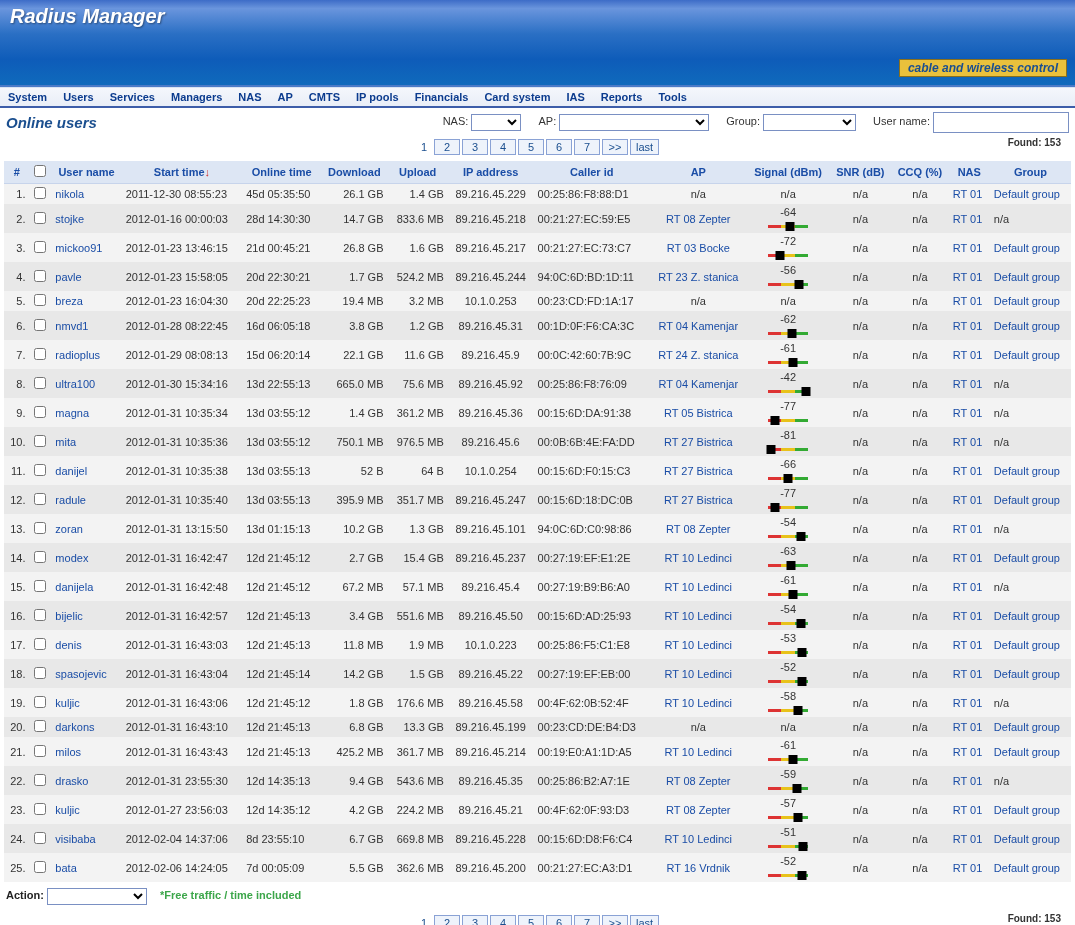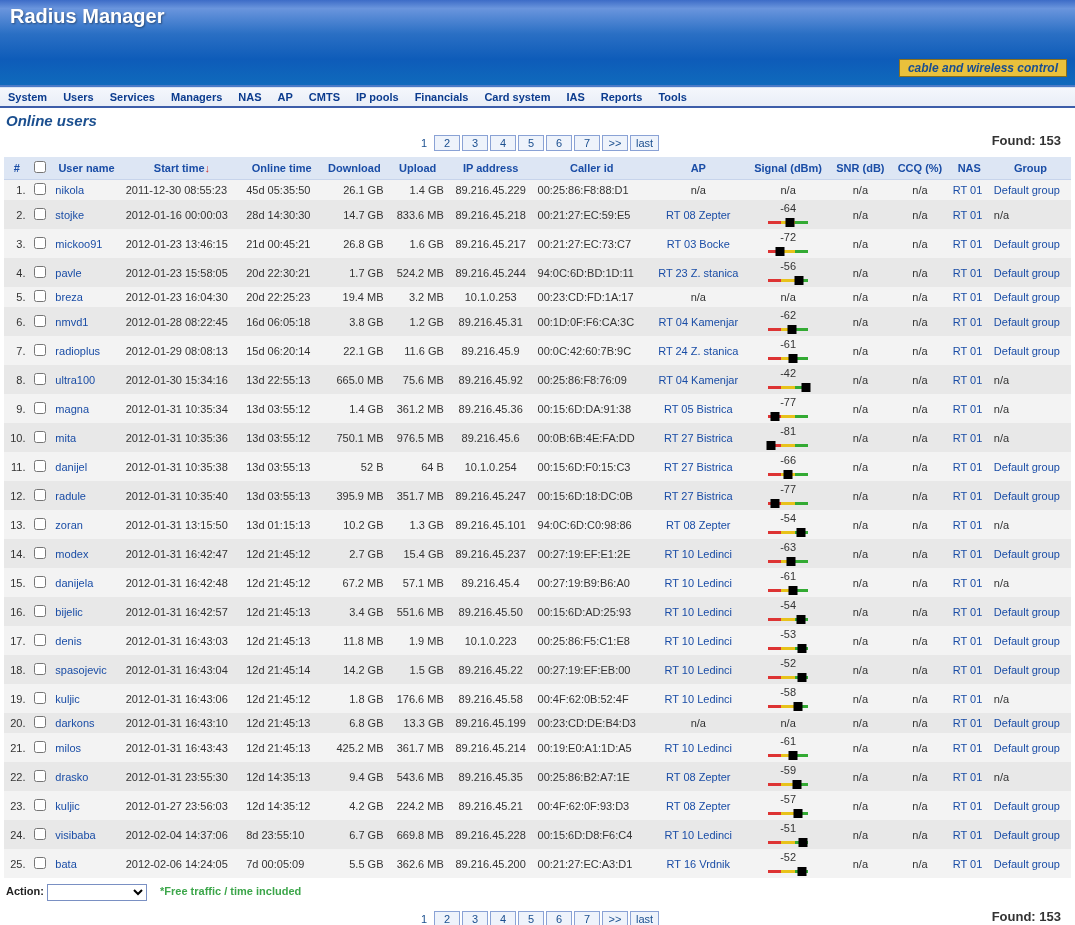--- a/index.html
+++ b/index.html
@@ -10,20 +10,21 @@
     color: #333;
     width: 1075px;
   }
   .banner {
     height: 85px;
     background: linear-gradient(to bottom, #3d6cc7 0%, #6a95dd 10%, #2a6fc4 40%, #0e5cb9 70%, #0f6abc 100%);
     position: relative;
     border-bottom: 2px solid #4a7ac7;
   }
   .banner-title {
+    font-style: italic;
     font-weight: bold;
     font-size: 20px;
     color: #fff;
     text-shadow: 1px 1px 2px rgba(0,0,0,.4);
     position: absolute;
     top: 5px; left: 10px;
     font-family: "Arial", sans-serif;
   }
   .banner-tag {
     position: absolute;
@@ -77,21 +78,21 @@
   select, input[type=text] {
     font-size: 11px;
     border: 1px solid #7a90c3;
     background: #fff;
     height: 17px;
     vertical-align: middle;
   }
   .found {
     text-align: right;
     font-weight: bold;
-    font-size: 13px;
+    font-size: 10px;
     padding: 2px 8px 0 0;
   }
   .pager {
     text-align: center;
     padding: 4px 0 6px 0;
     font-size: 11px;
   }
   .pager a, .pager span.cur {
     display: inline-block;
     min-width: 14px;
@@ -167,20 +168,30 @@
 
 <div class="banner">
   <div class="banner-title">Radius Manager</div>
   <div class="banner-tag">cable and wireless control</div>
 </div>
 
 <div class="topmenu" id="topmenu"><span>System</span><span>Users</span><span>Services</span><span>Managers</span><span>NAS</span><span>AP</span><span>CMTS</span><span>IP pools</span><span>Financials</span><span>Card system</span><span>IAS</span><span>Reports</span><span>Tools</span></div>
 
 <div class="page-header">
   <h2>Online users</h2>
+  <div class="filters">
+    <label>NAS:</label>
+    <select style="width:50px"></select>
+    <label>AP:</label>
+    <select style="width:150px"></select>
+    <label>Group:</label>
+    <select style="width:93px"></select>
+    <label>User name:</label>
+    <input type="text" style="width: 130px;">
+  </div>
 </div>
 
 <div style="position:relative;">
   <div class="pager" id="pager-top"><span class="plain">1</span><a>2</a><a>3</a><a>4</a><a>5</a><a>6</a><a>7</a><a>&gt;&gt;</a><a>last</a></div>
   <div class="found" style="position:absolute; right:6px; top:0;">
     <span>Found:</span> <span>153</span>
   </div>
 </div>
 
 <table class="data">

